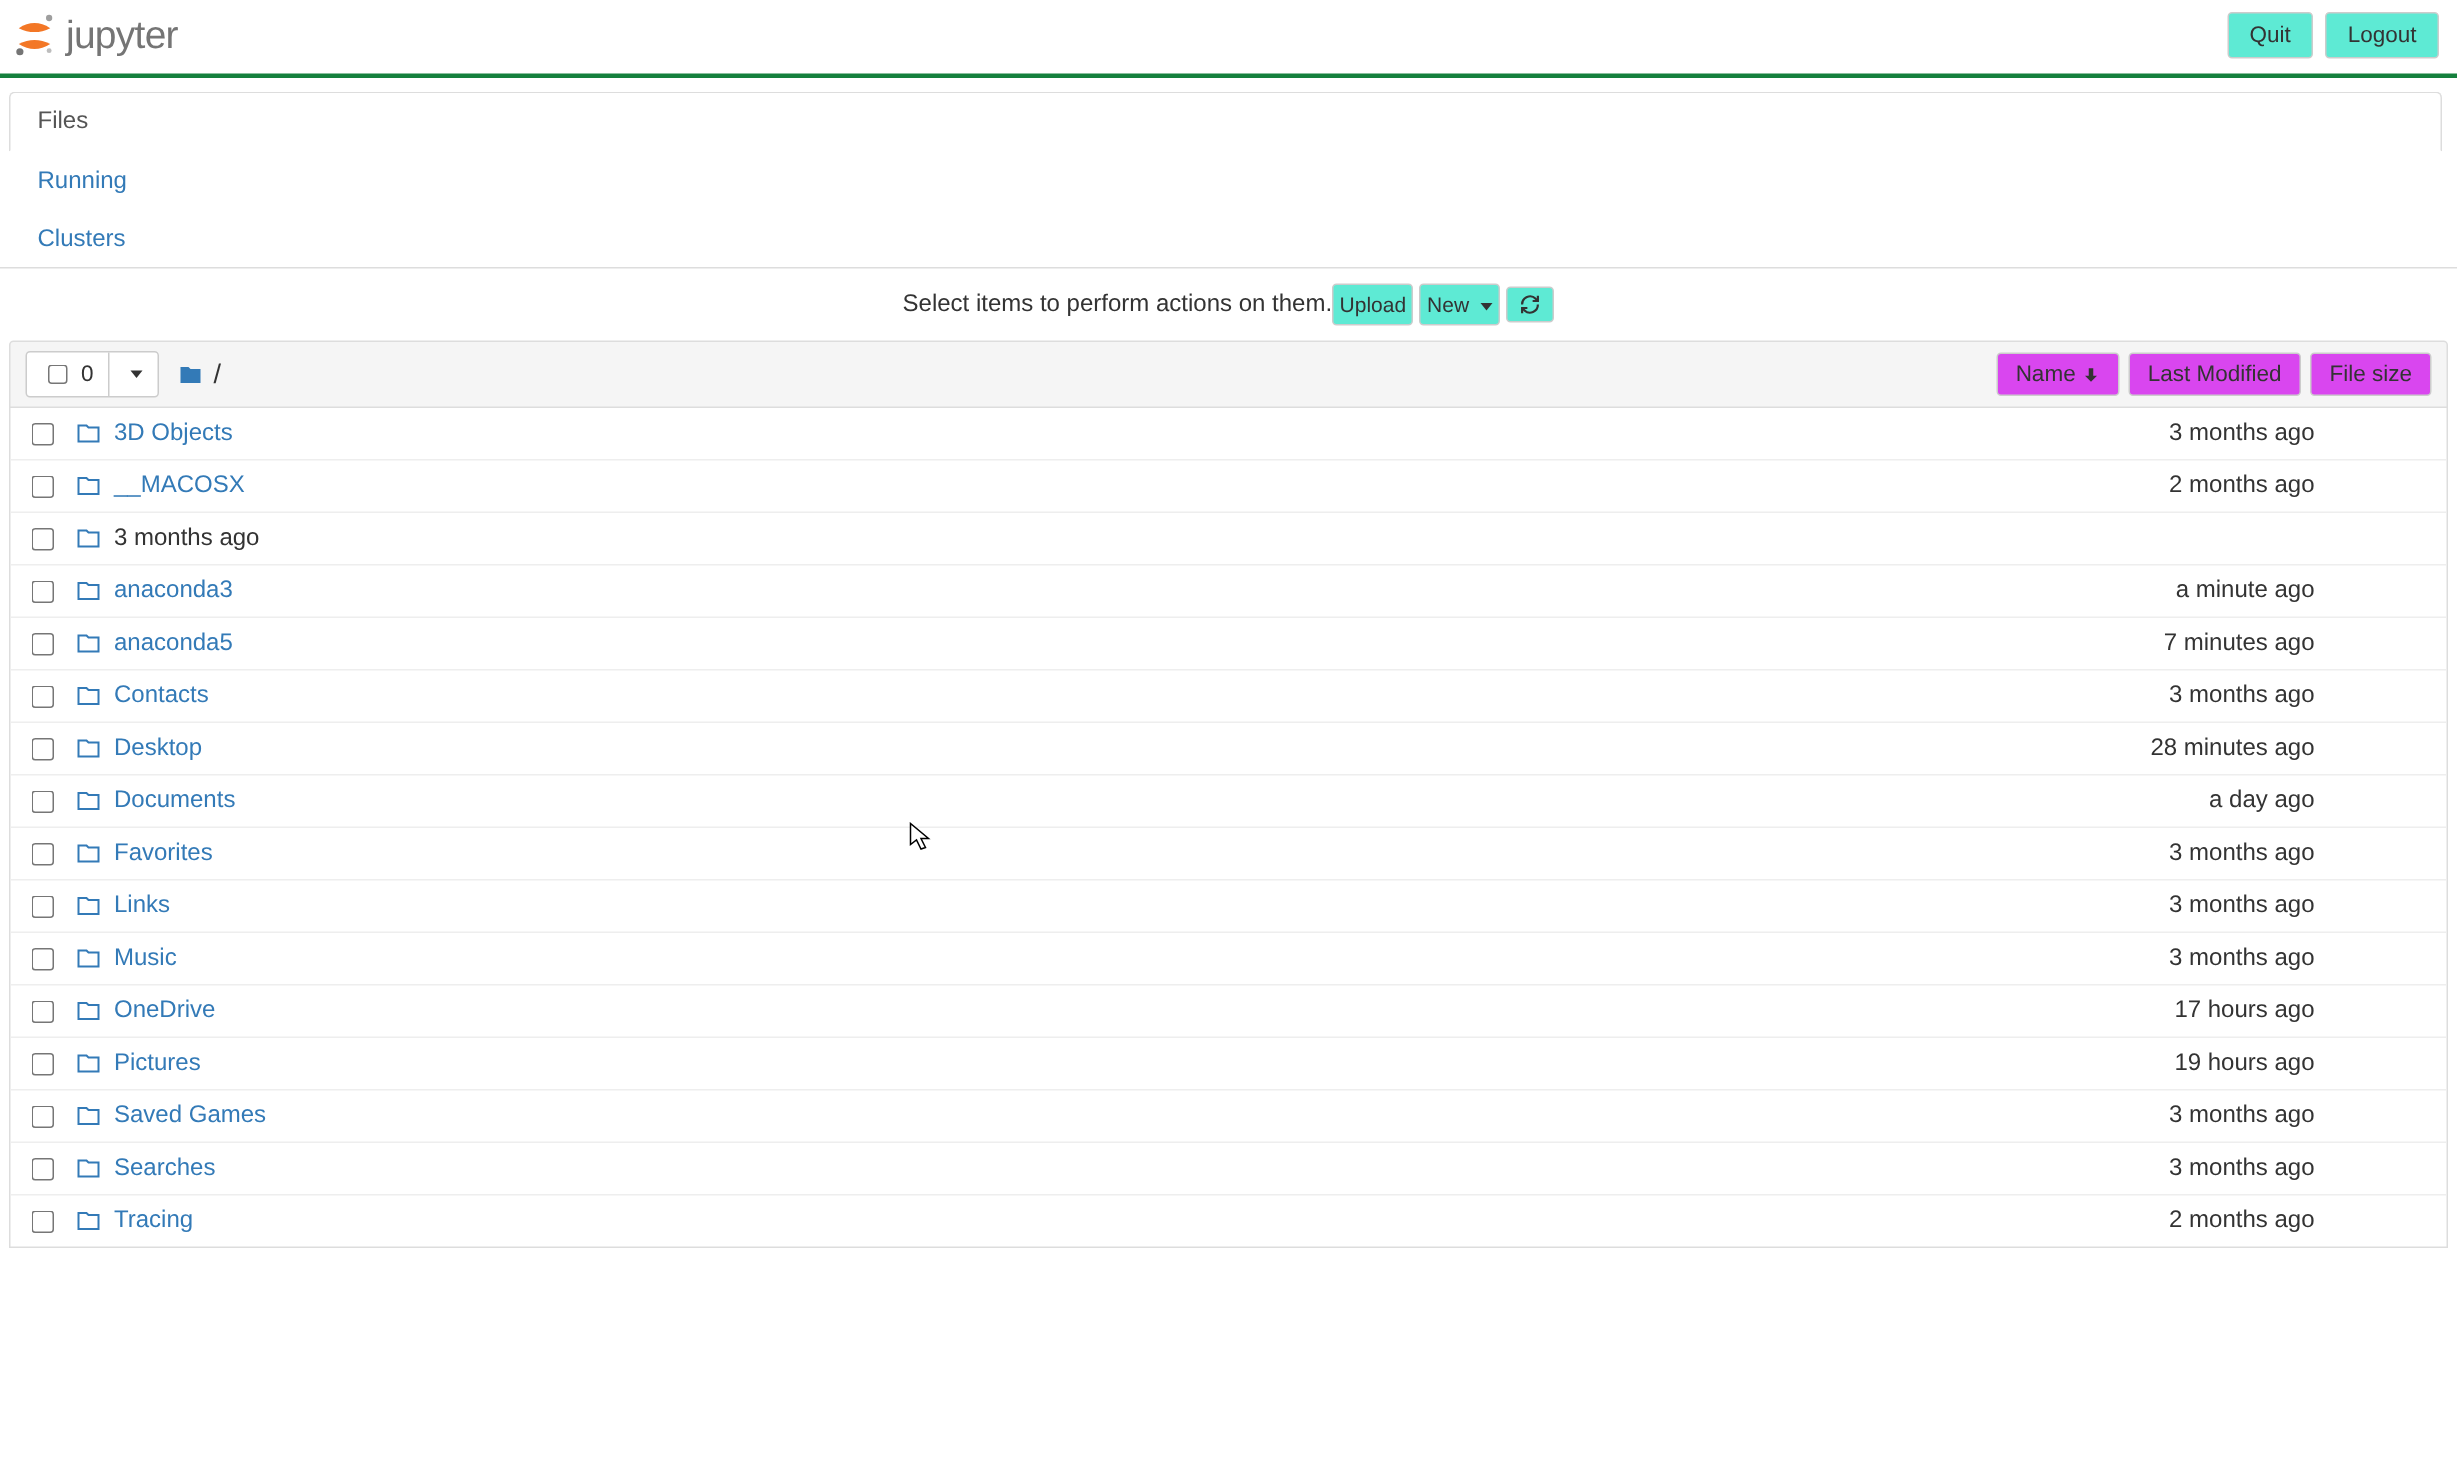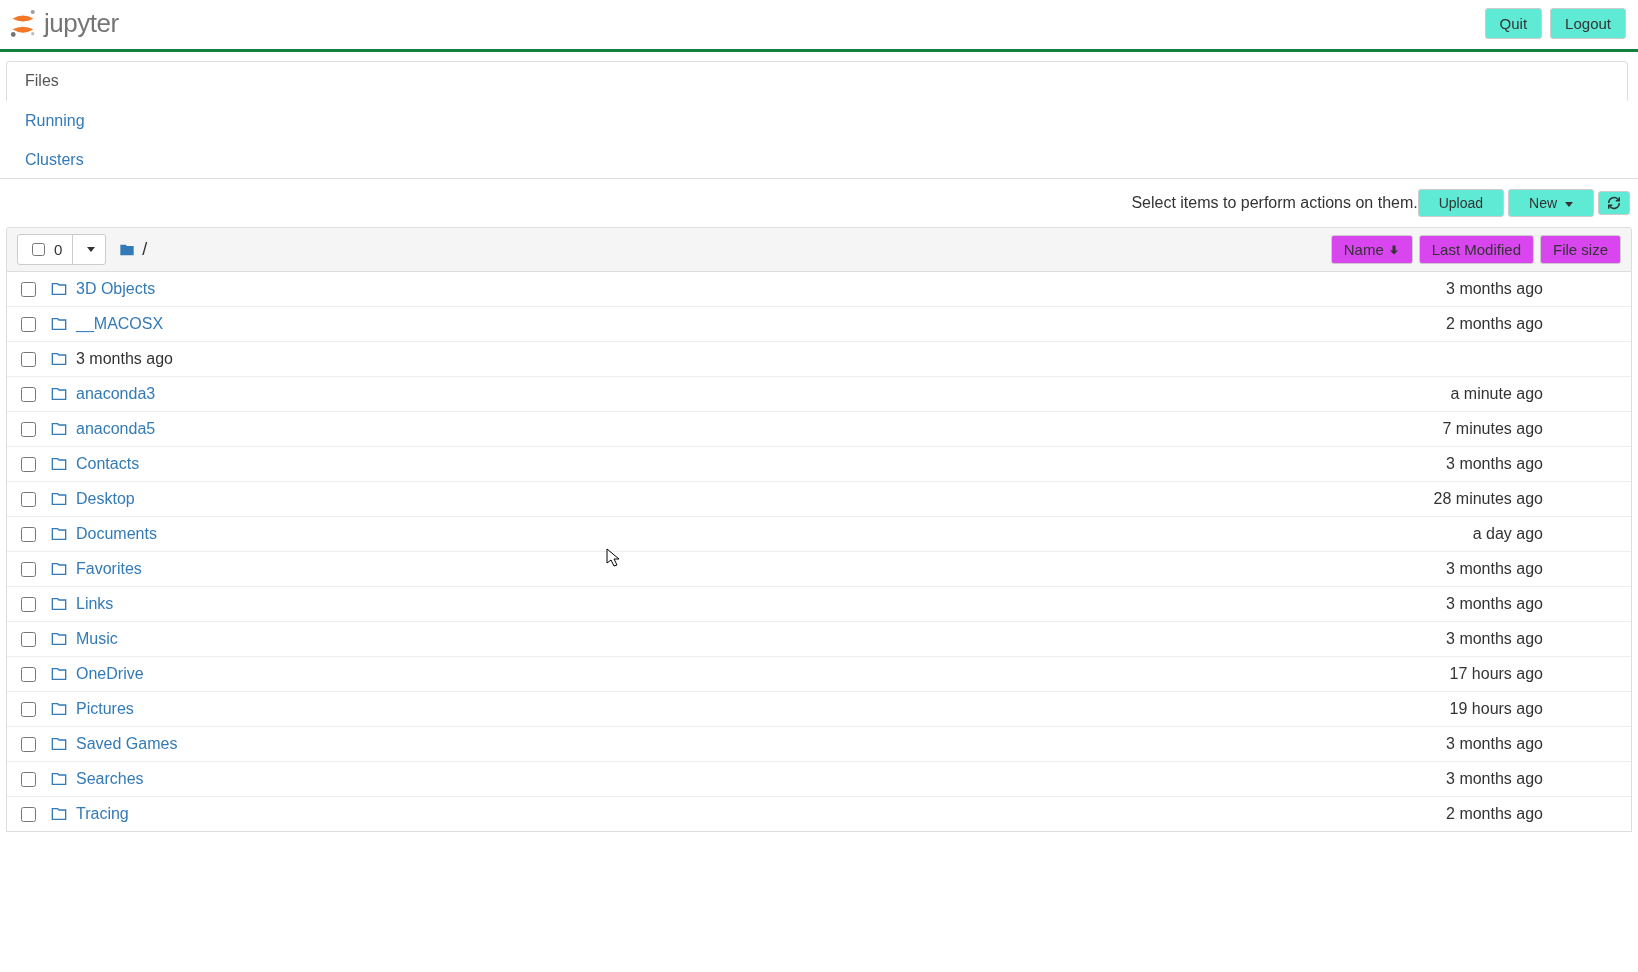--- a/index.html
+++ b/index.html
@@ -32,21 +32,21 @@
   .header-buttons { display: flex; gap: 8px; }
   .btn {
     background: #5eead4;
     border: 1px solid #ccc;
     border-radius: 3px;
     padding: 6px 14px;
     font-size: 15px;
     color: #333;
     cursor: pointer;
   }
-  .btn-sm { padding: 5px 20px; font-size: 14px; }
+  .btn-sm { padding: 5px 4px; font-size: 14px; }
   .btn-xs { padding: 4px 8px; font-size: 13px; }
 
   .tabbar {
     display: flex;
     border-bottom: 1px solid #ddd;
     padding: 0 6px;
     margin-top: 8px;
     flex-direction: column;
   }
   .tab {
@@ -64,21 +64,21 @@
   .tab.active {
     color: #555;
     background: #fff;
     border-color: #ddd;
     border-bottom: 1px solid #fff;
   }
 
   .toolbar {
     display: flex;
     align-items: center;
-    justify-content: flex-end;
+    justify-content: center;
     padding: 10px 8px 10px 8px;
   }
   .toolbar-text { font-size: 16px; color: #333; }
   .toolbar-actions { display: flex; align-items: center; gap: 4px; }
   .caret-down {
     display: inline-block;
     width: 0; height: 0;
     margin-left: 4px;
     vertical-align: middle;
     border-top: 5px solid #333;

